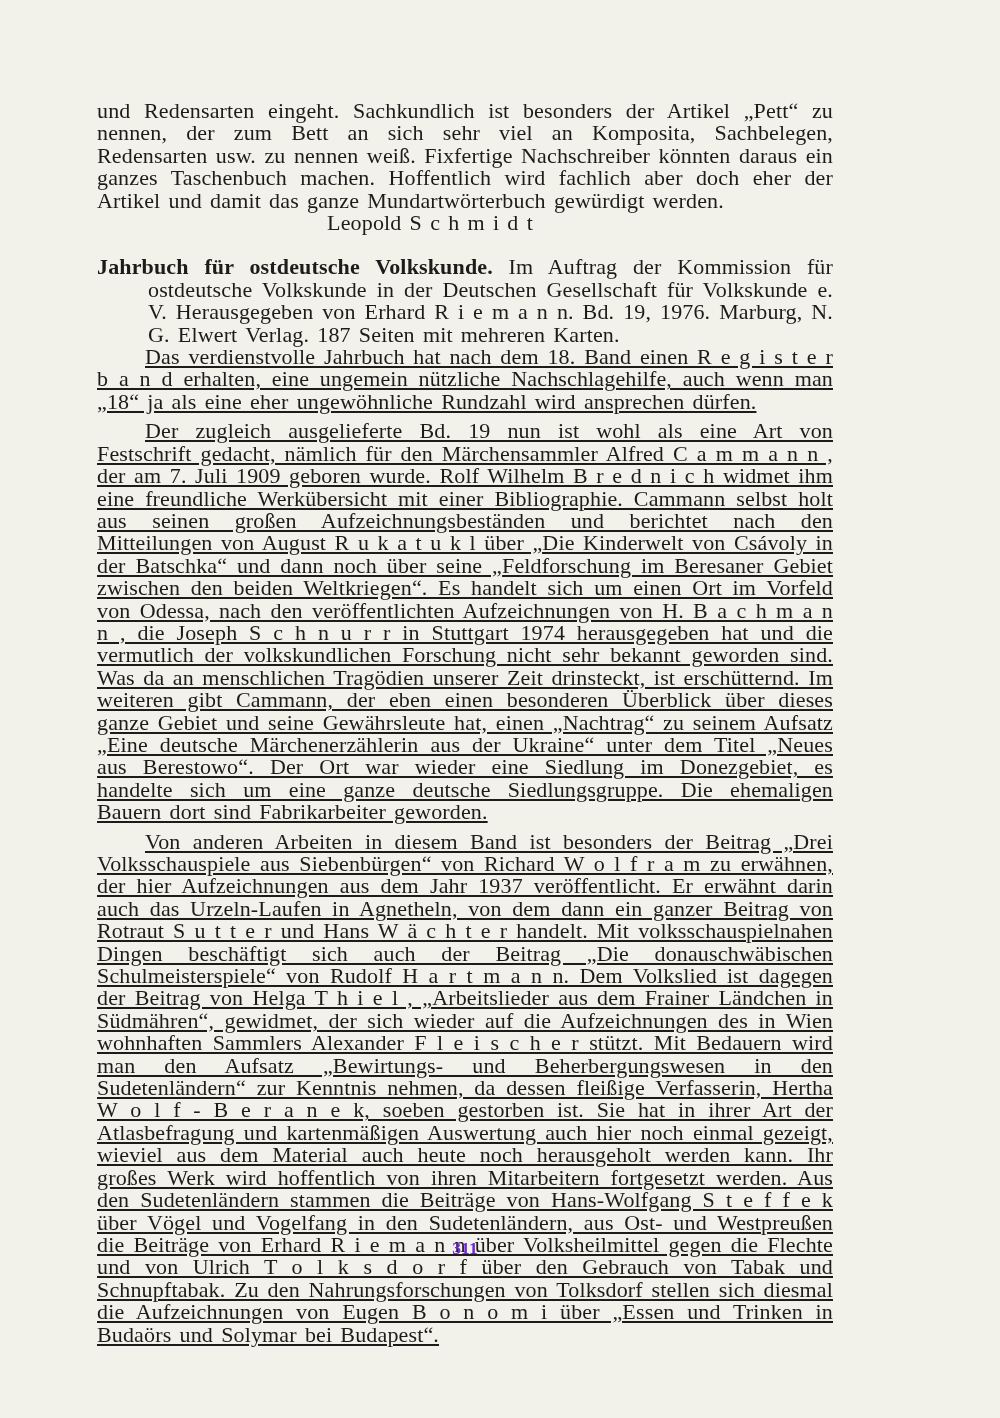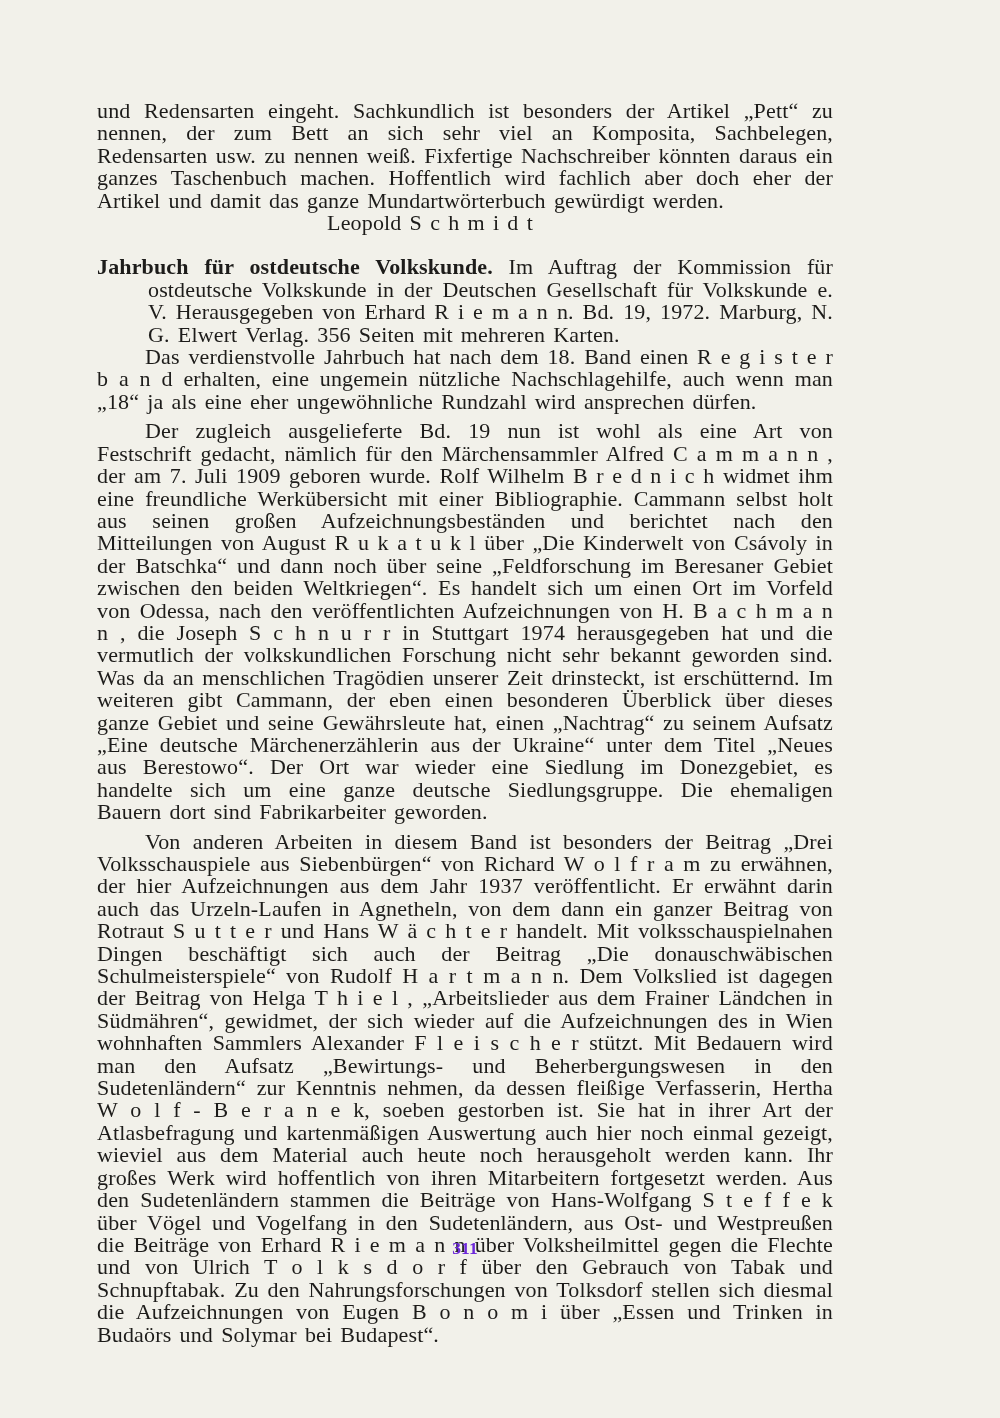--- a/index.html
+++ b/index.html
@@ -37,20 +37,21 @@
     margin-top: 22px !important;
     padding-left: 51px;
     text-indent: -51px;
   }
   .review-heading .lead {
     font-weight: bold;
     margin-top: 6px;
   }
   .indent {
     text-indent: 48px;
+    text-decoration: underline;
   }
   .p-space {
     margin-top: 7px !important;
   }
   .page-number {
     position: absolute;
     top: 1238px;
     left: 97px;
     width: 736px;
     text-align: center;
@@ -63,21 +64,21 @@
 </head>
 <body>
 
 <div class="page-content">
 
   <p>und Redensarten eingeht. Sachkundlich ist besonders der Artikel „Pett“ zu nennen, der zum Bett an sich sehr viel an Komposita, Sachbelegen, Redensarten usw. zu nennen weiß. Fixfertige Nachschreiber könnten daraus ein ganzes Taschenbuch machen. Hoffentlich wird fachlich aber doch eher der Artikel und damit das ganze Mundartwörterbuch gewürdigt werden.</p>
 
   <p class="signature">Leopold S c h m i d t</p>
 
   <p class="review-heading">
-    <span class="lead">Jahrbuch für ostdeutsche Volkskunde.</span><span> Im Auftrag der Kommission für ostdeutsche Volkskunde in der Deutschen Gesellschaft für Volkskunde e. V. Herausgegeben von Erhard R i e m a n n. Bd. 19, 1972. Marburg, N. G. Elwert Verlag. 356 Seiten mit mehreren Karten.</span>
+    <span class="lead">Jahrbuch für ostdeutsche Volkskunde.</span><span> Im Auftrag der Kommission für ostdeutsche Volkskunde in der Deutschen Gesellschaft für Volkskunde e. V. Herausgegeben von Erhard R i e m a n n. Bd. 19, 1976. Marburg, N. G. Elwert Verlag. 187 Seiten mit mehreren Karten.</span>
   </p>
 
   <p class="indent">Das verdienstvolle Jahrbuch hat nach dem 18. Band einen R e g i s t e r b a n d erhalten, eine ungemein nützliche Nachschlagehilfe, auch wenn man „18“ ja als eine eher ungewöhnliche Rundzahl wird ansprechen dürfen.</p>
 
   <p class="indent p-space">Der zugleich ausgelieferte Bd. 19 nun ist wohl als eine Art von Festschrift gedacht, nämlich für den Märchensammler Alfred C a m m a n n , der am 7. Juli 1909 geboren wurde. Rolf Wilhelm B r e d n i c h widmet ihm eine freundliche Werkübersicht mit einer Bibliographie. Cammann selbst holt aus seinen großen Aufzeichnungsbeständen und berichtet nach den Mitteilungen von August R u k a t u k l über „Die Kinderwelt von Csávoly in der Batschka“ und dann noch über seine „Feldforschung im Beresaner Gebiet zwischen den beiden Weltkriegen“. Es handelt sich um einen Ort im Vorfeld von Odessa, nach den veröffentlichten Aufzeichnungen von H. B a c h m a n n , die Joseph S c h n u r r in Stuttgart 1974 herausgegeben hat und die vermutlich der volkskundlichen Forschung nicht sehr bekannt geworden sind. Was da an menschlichen Tragödien unserer Zeit drinsteckt, ist erschütternd. Im weiteren gibt Cammann, der eben einen besonderen Überblick über dieses ganze Gebiet und seine Gewährsleute hat, einen „Nachtrag“ zu seinem Aufsatz „Eine deutsche Märchenerzählerin aus der Ukraine“ unter dem Titel „Neues aus Berestowo“. Der Ort war wieder eine Siedlung im Donezgebiet, es handelte sich um eine ganze deutsche Siedlungsgruppe. Die ehemaligen Bauern dort sind Fabrikarbeiter geworden.</p>
 
   <p class="indent p-space">Von anderen Arbeiten in diesem Band ist besonders der Beitrag „Drei Volksschauspiele aus Siebenbürgen“ von Richard W o l f r a m zu erwähnen, der hier Aufzeichnungen aus dem Jahr 1937 veröffentlicht. Er erwähnt darin auch das Urzeln-Laufen in Agnetheln, von dem dann ein ganzer Beitrag von Rotraut S u t t e r und Hans W ä c h t e r handelt. Mit volksschauspielnahen Dingen beschäftigt sich auch der Beitrag „Die donauschwäbischen Schulmeisterspiele“ von Rudolf H a r t m a n n. Dem Volkslied ist dagegen der Beitrag von Helga T h i e l , „Arbeitslieder aus dem Frainer Ländchen in Südmähren“, gewidmet, der sich wieder auf die Aufzeichnungen des in Wien wohnhaften Sammlers Alexander F l e i s c h e r stützt. Mit Bedauern wird man den Aufsatz „Bewirtungs- und Beherbergungswesen in den Sudetenländern“ zur Kenntnis nehmen, da dessen fleißige Verfasserin, Hertha W o l f - B e r a n e k, soeben gestorben ist. Sie hat in ihrer Art der Atlasbefragung und kartenmäßigen Auswertung auch hier noch einmal gezeigt, wieviel aus dem Material auch heute noch herausgeholt werden kann. Ihr großes Werk wird hoffentlich von ihren Mitarbeitern fortgesetzt werden. Aus den Sudetenländern stammen die Beiträge von Hans-Wolfgang S t e f f e k über Vögel und Vogelfang in den Sudetenländern, aus Ost- und Westpreußen die Beiträge von Erhard R i e m a n n über Volksheilmittel gegen die Flechte und von Ulrich T o l k s d o r f über den Gebrauch von Tabak und Schnupftabak. Zu den Nahrungsforschungen von Tolksdorf stellen sich diesmal die Aufzeichnungen von Eugen B o n o m i über „Essen und Trinken in Budaörs und Solymar bei Budapest“.</p>
 
 </div>
 

